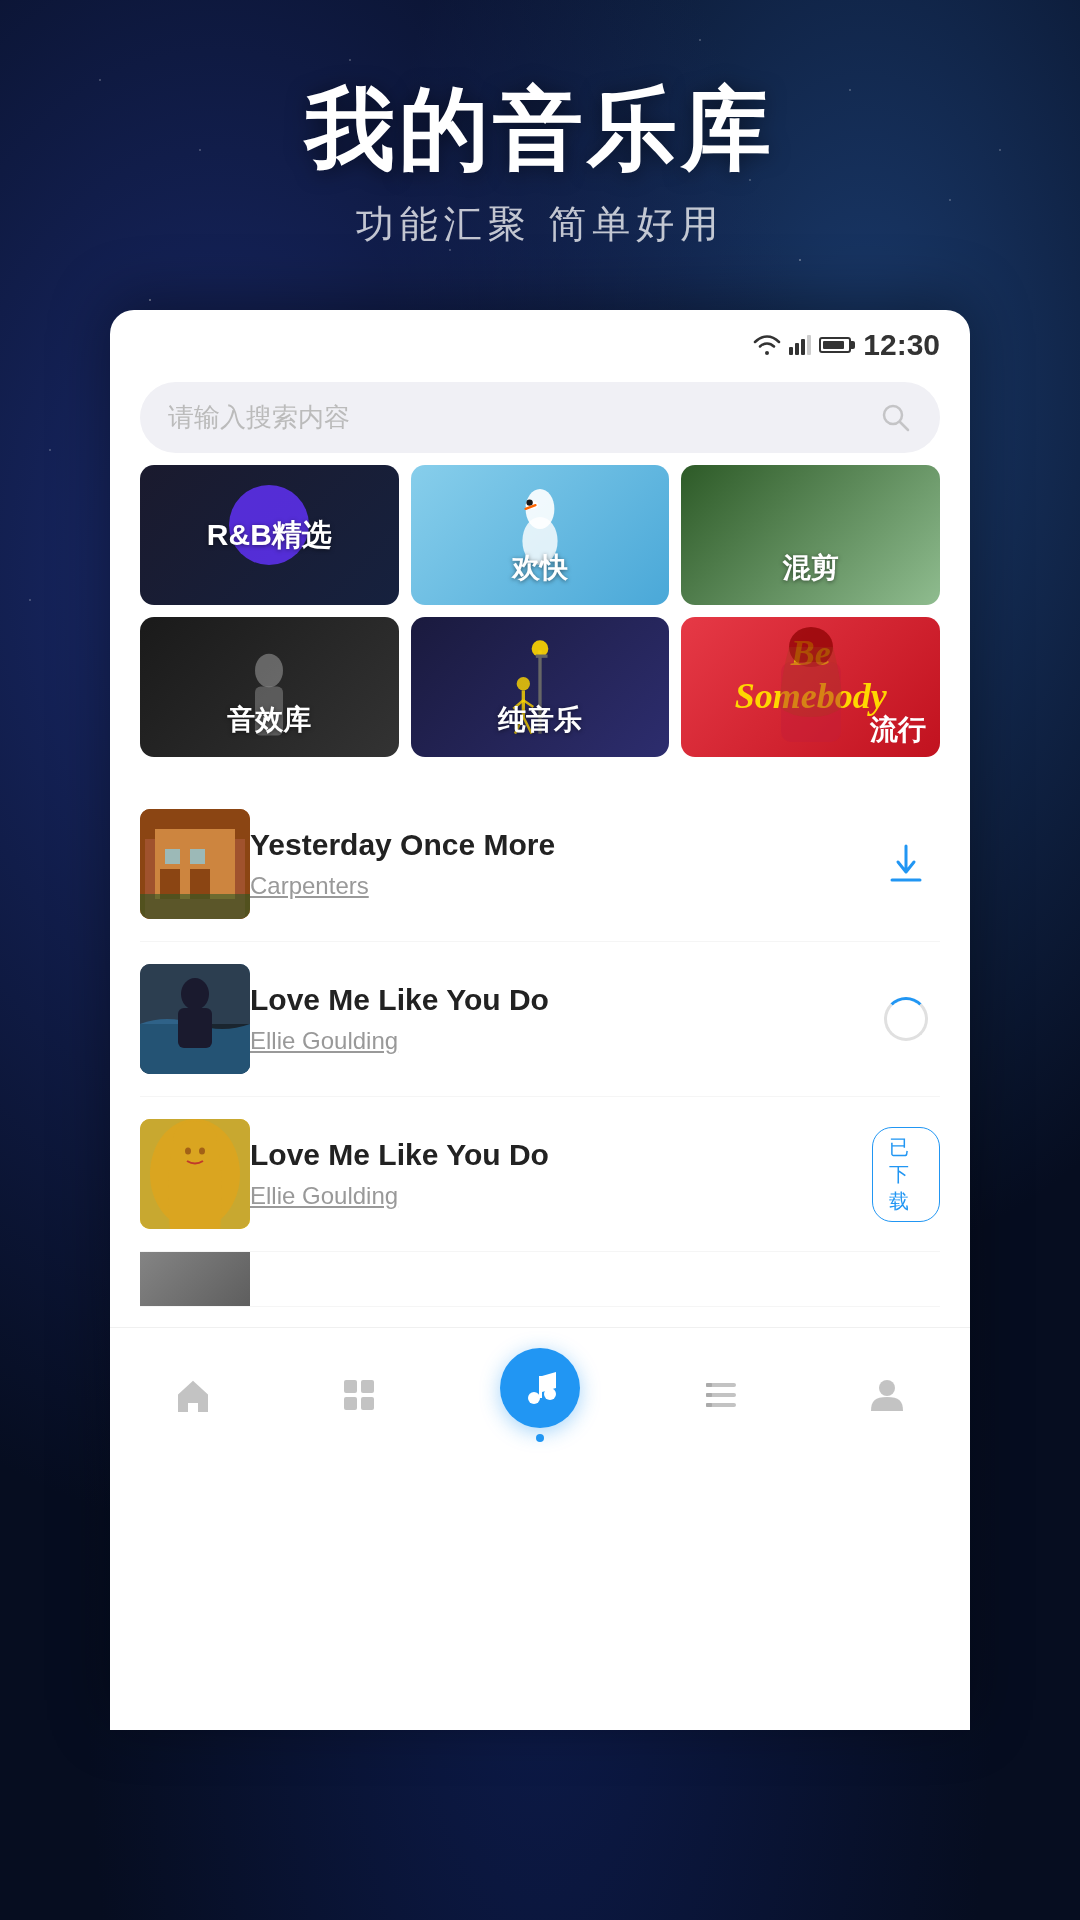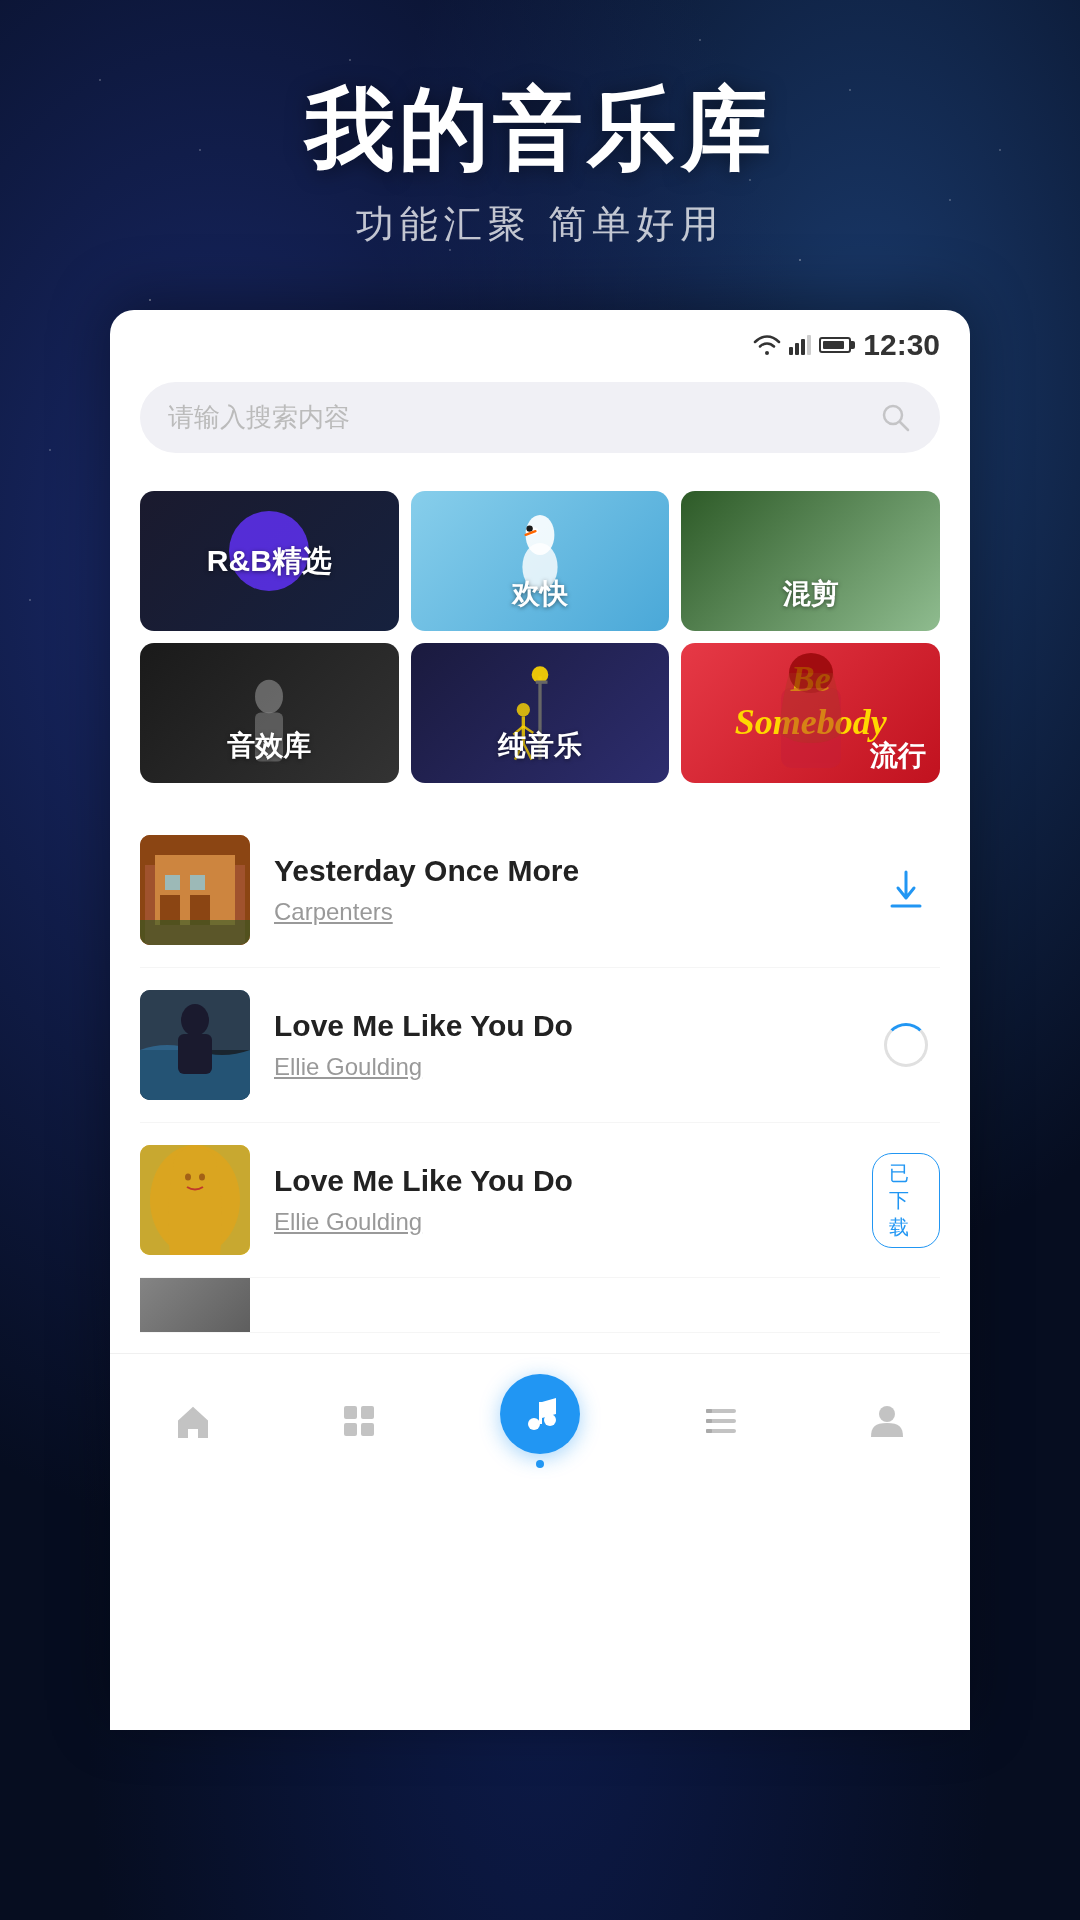--- a/index.html
+++ b/index.html
@@ -144,21 +144,21 @@
     }
 
     .status-time {
       font-size: 30px;
       font-weight: 600;
       color: #333;
     }
 
     
     .search-bar {
-      margin: 10px 30px 38px;
+      margin: 10px 30px 12px;
       background: #f0f0f5;
       border-radius: 50px;
       display: flex;
       align-items: center;
       padding: 18px 28px;
       gap: 14px;
     }
 
     .search-input-text {
       flex: 1;
@@ -262,21 +262,20 @@
     
     .song-list {
       padding: 0 30px;
     }
 
     .song-item {
       display: flex;
       align-items: center;
       padding: 22px 0;
       border-bottom: 1px solid #f5f5f5;
-      gap: 24px;
       cursor: pointer;
     }
 
     .song-thumb {
       width: 110px;
       height: 110px;
       border-radius: 10px;
       flex-shrink: 0;
       overflow: hidden;
       display: flex;

